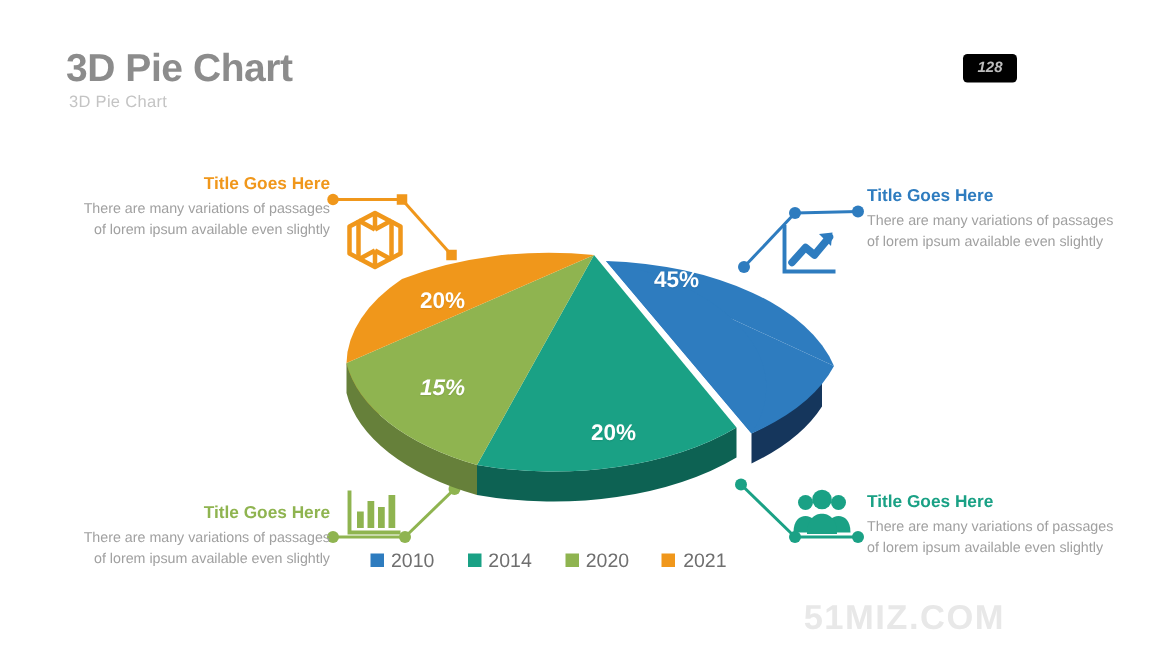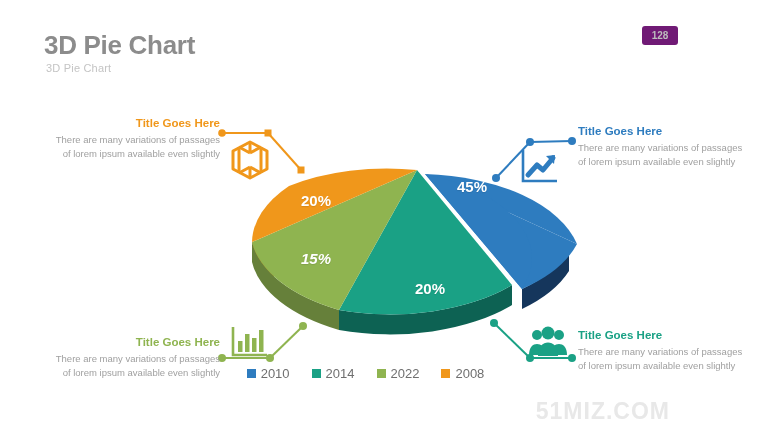--- a/index.html
+++ b/index.html
@@ -16,24 +16,24 @@
   .title{
     position:absolute;left:44px;top:30px;
     font-size:26px;font-weight:bold;color:#8c8c8c;
     letter-spacing:-0.3px;
   }
   .subtitle{
     position:absolute;left:46px;top:62px;
     font-size:11px;color:#c4c4c4;letter-spacing:0.2px;
   }
   .page-badge{
-    position:absolute;right:14px;top:26px;
-    width:36px;height:19px;border-radius:3px;background:#701a75;
+    position:absolute;right:14px;top:36px;
+    width:36px;height:19px;border-radius:3px;background:#000000;
     color:#bdbdbd;font-size:10px;font-weight:bold;
-    display:flex;align-items:center;justify-content:center;
+    display:flex;align-items:center;justify-content:center;font-style:italic;
   }
   .watermark{
     position:absolute;right:22px;bottom:14px;
     font-size:23px;font-weight:bold;color:#e8e8e8;letter-spacing:1px;
   }
 
   
   .callout{position:absolute;width:168px;}
   .callout .c-title{font-size:11.5px;font-weight:bold;line-height:15px;}
   .callout .c-body{font-size:9.5px;color:#a0a0a0;line-height:13.5px;margin-top:2px;}
@@ -53,21 +53,21 @@
   .cal-icon{position:absolute;}
   #icon-cube{left:228px;top:138px;}
   #icon-trend{left:520px;top:148px;}
   #icon-bars{left:230px;top:325px;}
   #icon-people{left:528px;top:326px;}
 
   
   .connector{position:absolute;left:0;top:0;width:780px;height:439px;pointer-events:none;}
 
   
-  .pie-wrap{position:absolute;left:217px;top:150px;width:400px;height:220px;}
+  .pie-wrap{position:absolute;left:196px;top:150px;width:400px;height:220px;}
   .pct{
     position:absolute;color:#ffffff;font-size:15px;font-weight:bold;
     text-shadow:0 1px 1px rgba(0,0,0,.10);
   }
   #pct-2010{left:240px;top:28px;}
   #pct-2012{left:198px;top:130px;}
   #pct-2014{left:84px;top:100px;font-style:italic;}
   #pct-2015{left:84px;top:42px;}
 
   
@@ -234,22 +234,22 @@
     <div class="legend-item">
       <span class="legend-swatch" style="background:#2e7cbf"></span>
       <span class="legend-label">2010</span>
     </div>
     <div class="legend-item">
       <span class="legend-swatch" style="background:#1aa185"></span>
       <span class="legend-label">2014</span>
     </div>
     <div class="legend-item">
       <span class="legend-swatch" style="background:#8fb450"></span>
-      <span class="legend-label">2022</span>
+      <span class="legend-label">2020</span>
     </div>
     <div class="legend-item">
       <span class="legend-swatch" style="background:#f0971b"></span>
-      <span class="legend-label">2008</span>
+      <span class="legend-label">2021</span>
     </div>
   </div>
 
   <div class="watermark">51MIZ.COM</div>
 </div>
 
 </body></html>

